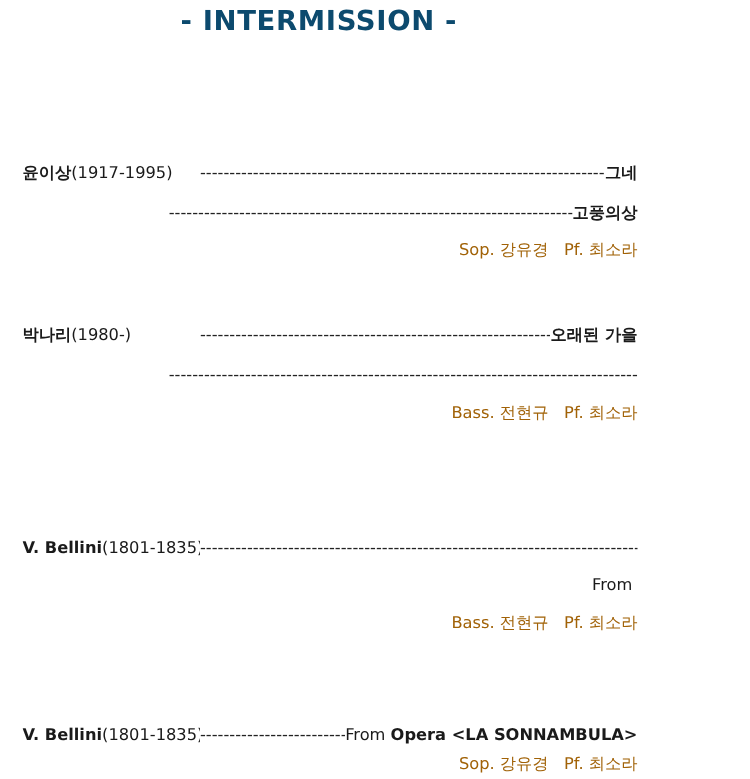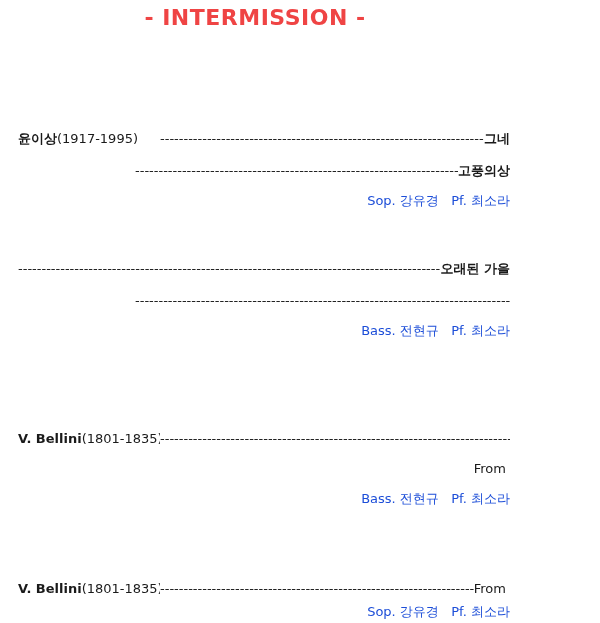--- a/index.html
+++ b/index.html
@@ -14,40 +14,40 @@
   }
   .title {
     position: absolute;
     top: 5px;
     left: 0;
     right: 90px;
     text-align: center;
     font-size: 22px;
     font-weight: 700;
     letter-spacing: 0.5px;
-    color: #ef4444;
+    color: #0c4a6e;
     white-space: pre;
   }
   .row {
     position: absolute;
     left: 18px;
     right: 90px;
     display: flex;
     align-items: baseline;
     font-size: 13px;
     line-height: 18px;
     white-space: pre;
   }
   .label  { flex: 0 0 142px; overflow: hidden; }
   .sp     { flex: 0 0 117px; }
   .dashes { flex: 1 1 auto; min-width: 0; overflow: hidden; color: #222222; }
   .b      { font-weight: 700; }
   .it     { font-weight: 400; }
   .right  { justify-content: flex-end; }
-  .perf   { color: #1d4ed8; }
+  .perf   { color: #a16207; }
 </style>
 </head>
 <body>
 
 <div class="page">
 
   <div class="title">- INTERMISSION -</div>
 
   <div class="row" style="top:130px">
     <span class="label"><span class="b">윤이상</span><span>(1917-1995)</span></span>
@@ -57,20 +57,21 @@
   <div class="row" style="top:162px">
     <span class="sp"></span>
     <span class="dashes">------------------------------------------------------------------------------------------------------------------------------------------------------------------------------------------------------------------------------------------------------------------------------------------------------------</span>
     <span class="b">고풍의상</span>
   </div>
   <div class="row right" style="top:192px">
     <span class="perf">Sop. 강유경   Pf. 최소라</span>
   </div>
 
   <div class="row" style="top:260px">
+    <span class="label"><span class="b">박나리</span><span>(1980-)</span></span>
     <span class="dashes">------------------------------------------------------------------------------------------------------------------------------------------------------------------------------------------------------------------------------------------------------------------------------------------------------------</span>
     <span class="b">오래된 가을</span>
   </div>
   <div class="row" style="top:292px">
     <span class="sp"></span>
     <span class="dashes">------------------------------------------------------------------------------------------------------------------------------------------------------------------------------------------------------------------------------------------------------------------------------------------------------------</span>
   </div>
   <div class="row right" style="top:322px">
     <span class="perf">Bass. 전현규   Pf. 최소라</span>
   </div>
@@ -83,18 +84,19 @@
     <span class="it">From </span>
   </div>
   <div class="row right" style="top:490px">
     <span class="perf">Bass. 전현규   Pf. 최소라</span>
   </div>
 
   <div class="row" style="top:580px">
     <span class="label"><span class="b">V. Bellini</span><span>(1801-1835)</span></span>
     <span class="dashes">------------------------------------------------------------------------------------------------------------------------------------------------------------------------------------------------------------------------------------------------------------------------------------------------------------</span>
     <span class="it">From </span>
+    <span class="b">Opera &lt;LA SONNAMBULA&gt;</span>
   </div>
   <div class="row right" style="top:603px">
     <span class="perf">Sop. 강유경   Pf. 최소라</span>
   </div>
 
 </div>
 
 </body></html>

